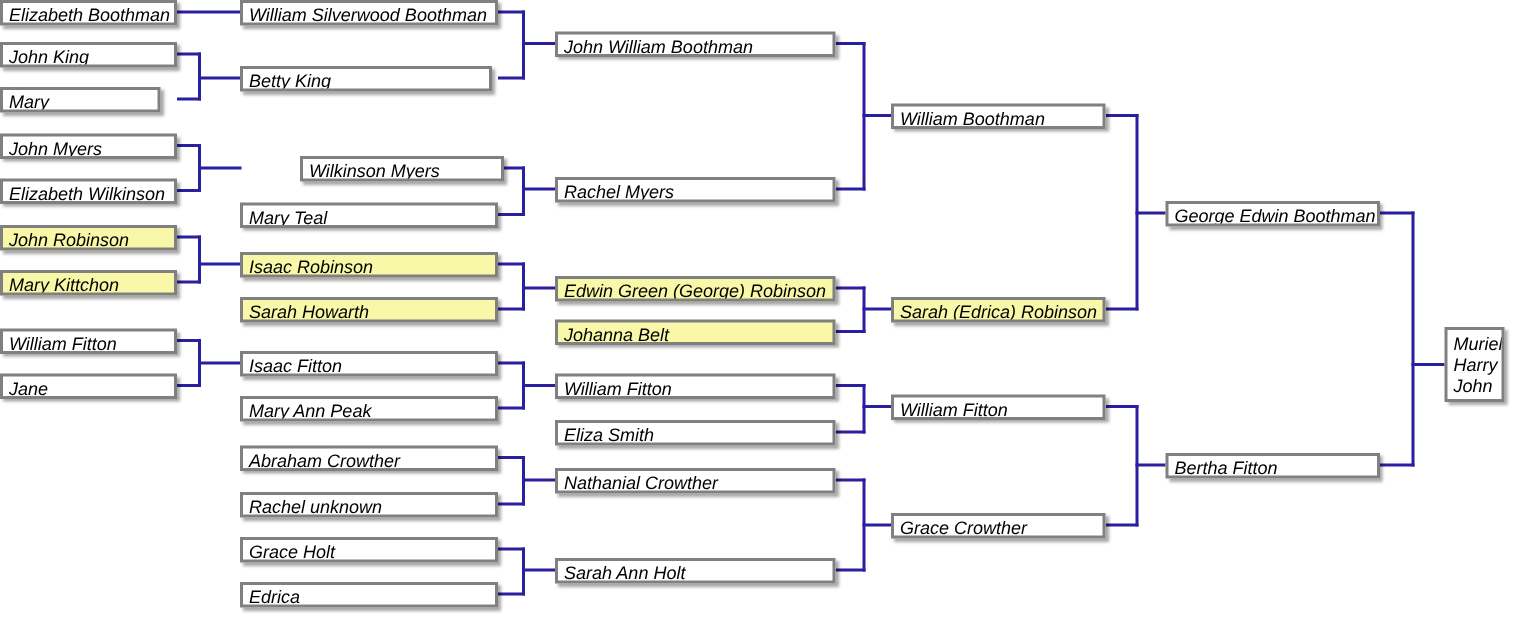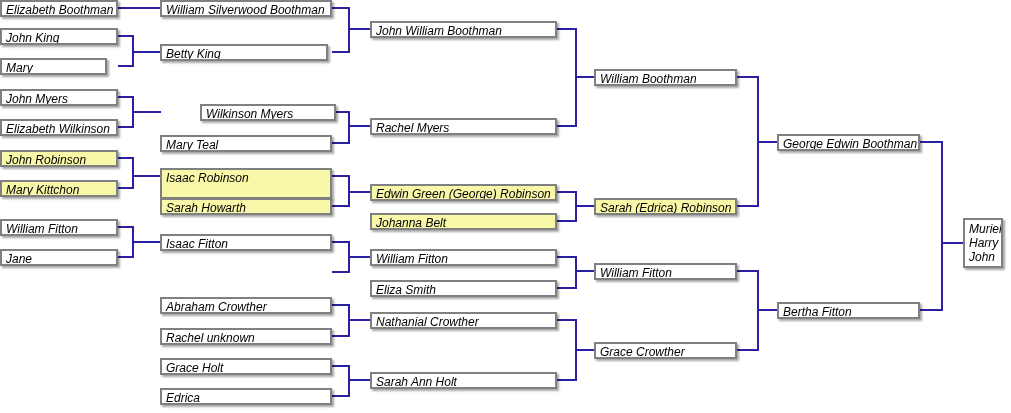--- a/index.html
+++ b/index.html
@@ -127,23 +127,24 @@
     <div class="node" style="left: 0px; top: 89px; width: 118px; height: 17px;"><span>John Myers</span></div>
     <div class="node" style="left: 0px; top: 119px; width: 118px; height: 17px;"><span>Elizabeth Wilkinson</span></div>
     <div class="node hl" style="left: 0px; top: 150px; width: 118px; height: 17px;"><span>John Robinson</span></div>
     <div class="node hl" style="left: 0px; top: 180px; width: 118px; height: 17px;"><span>Mary Kittchon</span></div>
     <div class="node" style="left: 0px; top: 219px; width: 118px; height: 17px;"><span>William Fitton</span></div>
     <div class="node" style="left: 0px; top: 249px; width: 118px; height: 17px;"><span>Jane</span></div>
     <div class="node" style="left: 160px; top: 0px; width: 172px; height: 17px;"><span>William Silverwood Boothman</span></div>
     <div class="node" style="left: 160px; top: 44px; width: 168px; height: 17px;"><span>Betty King</span></div>
     <div class="node" style="left: 160px; top: 104px; width: 136px; height: 17px; margin-left: 40px;"><span>Wilkinson Myers</span></div>
     <div class="node" style="left: 160px; top: 135px; width: 172px; height: 17px;"><span>Mary Teal</span></div>
-    <div class="node hl" style="left: 160px; top: 168px; width: 172px; height: 31px;"><span>Isaac Robinson</span></div>
+    <div class="node hl" style="left: 160px; top: 168px; width: 172px; height: 17px;"><span>Isaac Robinson</span></div>
     <div class="node hl" style="left: 160px; top: 198px; width: 172px; height: 17px;"><span>Sarah Howarth</span></div>
     <div class="node" style="left: 160px; top: 234px; width: 172px; height: 17px;"><span>Isaac Fitton</span></div>
+    <div class="node" style="left: 160px; top: 264px; width: 172px; height: 17px;"><span>Mary Ann Peak</span></div>
     <div class="node" style="left: 160px; top: 297px; width: 172px; height: 17px;"><span>Abraham Crowther</span></div>
     <div class="node" style="left: 160px; top: 328px; width: 172px; height: 17px;"><span>Rachel unknown</span></div>
     <div class="node" style="left: 160px; top: 358px; width: 172px; height: 17px;"><span>Grace Holt</span></div>
     <div class="node" style="left: 160px; top: 388px; width: 172px; height: 17px;"><span>Edrica</span></div>
     <div class="node" style="left: 370px; top: 21px; width: 187px; height: 17px;"><span>John William Boothman</span></div>
     <div class="node" style="left: 370px; top: 118px; width: 187px; height: 17px;"><span>Rachel Myers</span></div>
     <div class="node hl" style="left: 370px; top: 184px; width: 187px; height: 17px;"><span>Edwin Green (George) Robinson</span></div>
     <div class="node hl" style="left: 370px; top: 213px; width: 187px; height: 17px;"><span>Johanna Belt</span></div>
     <div class="node" style="left: 370px; top: 249px; width: 187px; height: 17px;"><span>William Fitton</span></div>
     <div class="node" style="left: 370px; top: 280px; width: 187px; height: 17px;"><span>Eliza Smith</span></div>

